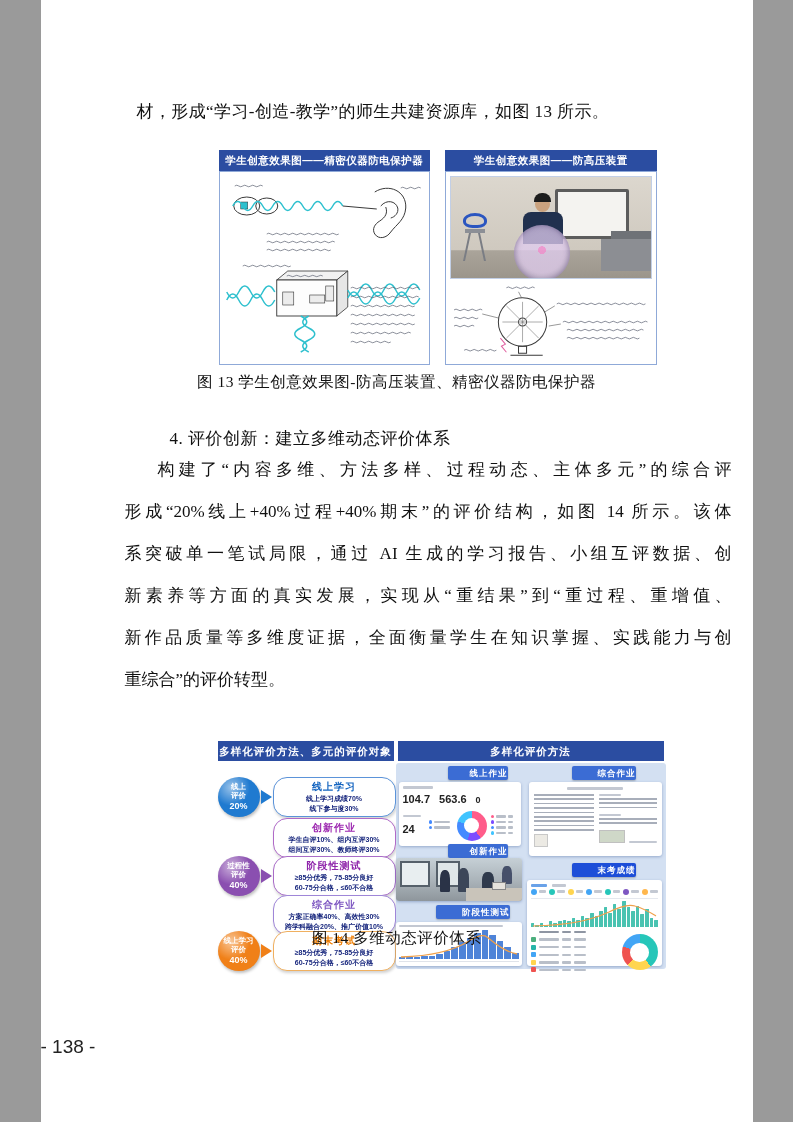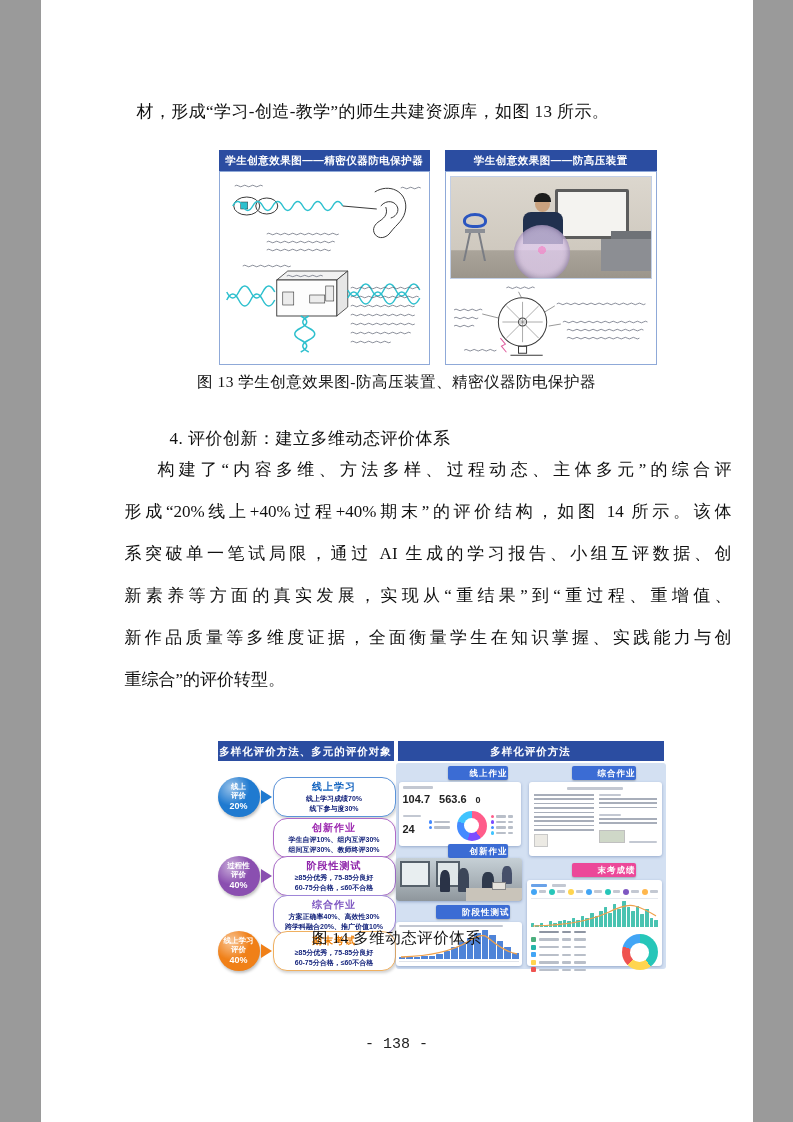--- a/index.html
+++ b/index.html
@@ -49,21 +49,21 @@
 .lrow i{width:3.5px;height:3.5px;border-radius:50%;flex:none}
 .lrow u{display:block;height:2.5px;background:#b9bfc9;width:16px;border-radius:1px}
 .trow{display:flex;align-items:center;gap:3px;margin-bottom:2.6px}
 .trow i{width:5px;height:5px;border-radius:1px;flex:none}
 .trow u{display:block;height:2.5px;background:#b9bfc9;width:20px;border-radius:1px}
 .trow u.w2{width:9px}.trow u.w3{width:12px}
 .srow{display:flex;gap:3px;margin:2px 0 3px}
 .sitem{flex:1;display:flex;gap:2px;align-items:center}
 .sitem i{width:6px;height:6px;border-radius:50%;flex:none}
 .sitem u{display:block;height:2.5px;background:#c3c8d2;width:100%;border-radius:1px}
-.pageno{position:absolute;left:0;top:1036px;width:100%;text-align:center;font-size:15px;font-family:Liberation Mono, monospace;color:#222}
+.pageno{position:absolute;left:0;top:1036px;width:100%;text-align:left;font-size:19px;font-family:Liberation Sans, sans-serif;color:#222}
 .fl{position:absolute;background:#2a3347;border-radius:40% 40% 8% 8%}
 </style>
 </head>
 <body>
 
 <div class="page">
 
   <p class="topline">材，形成“学习-创造-教学”的师生共建资源库，如图 13 所示。</p>
 
   <div class="fig13">
@@ -333,21 +333,21 @@
               <i style="height:42.1%;background:#4f84d8"></i>
               <i style="height:21.1%;background:#4f84d8"></i>
             </div>
           <svg viewBox="0 0 120 29" preserveAspectRatio="none" style="position:absolute;inset:0;width:100%;height:100%;pointer-events:none">
             <path d="M2 27 C 34 26 54 21 70 11 C 78 6 84 4 88 7 C 96 13 104 21 118 24" fill="none" stroke="#f0a04a" stroke-width="1.3"></path>
           </svg>
         </div>
         <div style="height:1px;background:#dfe3ea;margin-top:2px"></div>
       </div>
 
-      <div class="plabel" style="left: 176px; top: 100px; width: 64px; background: #ec4899;">末考成绩</div>
+      <div class="plabel" style="left: 176px; top: 100px; width: 64px; background: #1d4ed8;">末考成绩</div>
       <div class="card" style="left:131px;top:117px;width:135px;height:86px;padding:4px">
         <div style="display:flex;gap:5px;margin-bottom:2px">
           <div class="tl" style="width:16px;height:2.5px;background:#6aa2e8"></div>
           <div class="tl" style="width:14px;height:2.5px"></div>
         </div>
         <div class="srow">
             <div class="sitem">
               <i style="background:#42a5f5"></i>
               <u></u>
             </div>

